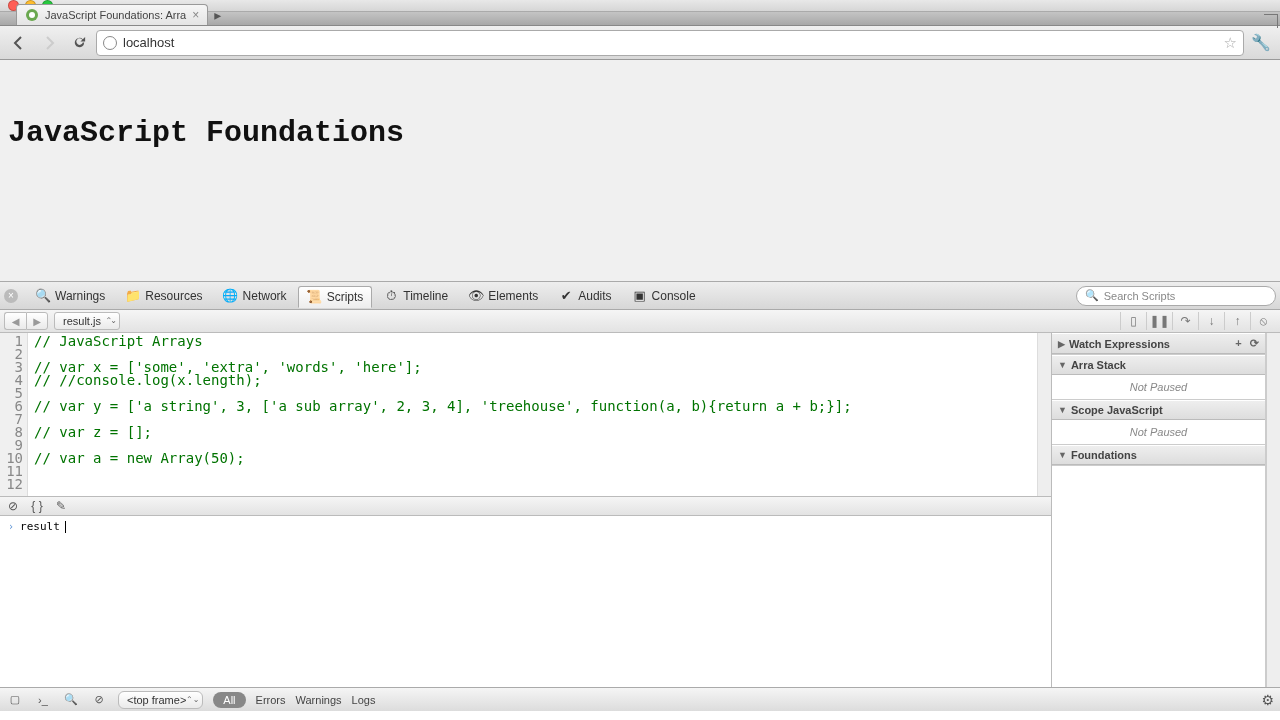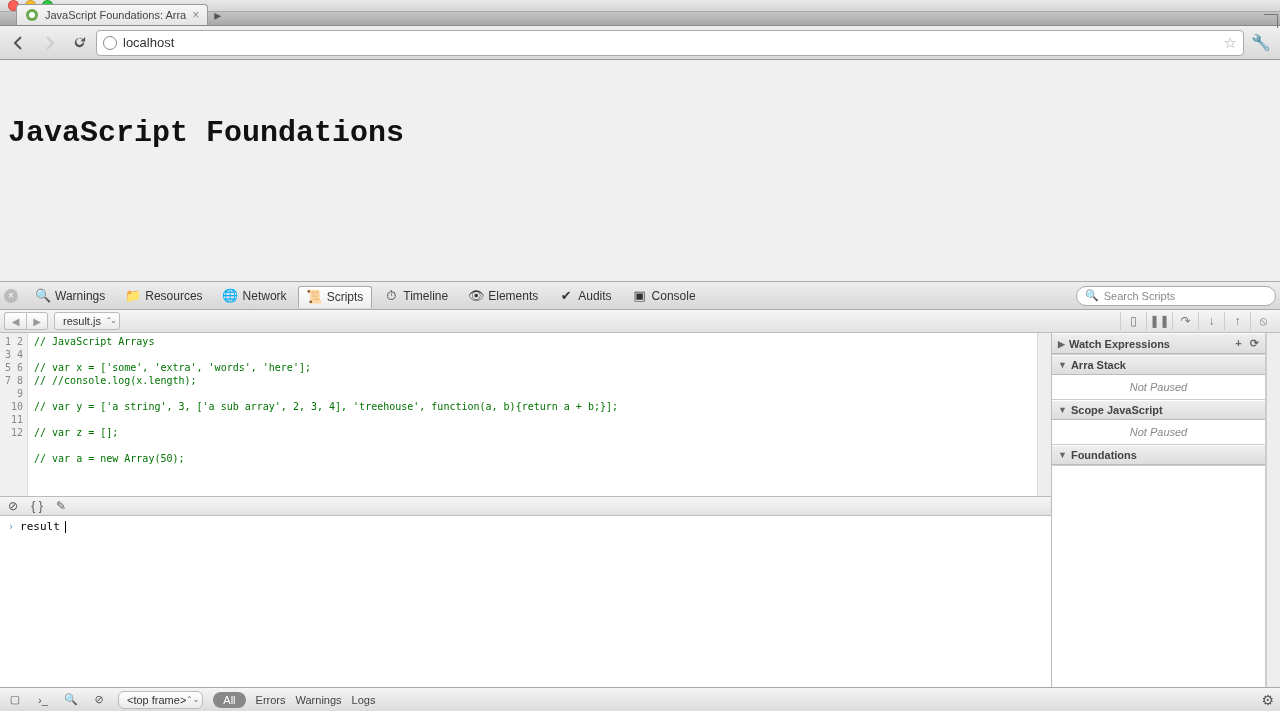--- a/index.html
+++ b/index.html
@@ -49,21 +49,21 @@
 .sub-nav.left { border-radius: 3px 0 0 3px; border-right: none; }
 .sub-nav.right { border-radius: 0 3px 3px 0; }
 .file-select { margin-left: 6px; height: 18px; border: 1px solid #bbb; background: linear-gradient(#fff,#eaeaea); border-radius: 3px; display: flex; align-items: center; padding: 0 18px 0 8px; font-size: 11px; color: #333; position: relative; }
 .file-select::after { content: "⌃⌄"; position: absolute; right: 4px; font-size: 8px; line-height: 8px; color: #666; letter-spacing: -2px; }
 .dbg-controls { margin-left: auto; display: flex; gap: 0; }
 .dbg-btn { width: 26px; height: 18px; border-left: 1px solid #ccc; display: flex; align-items: center; justify-content: center; color: #777; font-size: 12px; }
 
 
 .dt-body { flex: 1; display: flex; min-height: 0; }
 .code-pane { flex: 1; display: flex; flex-direction: column; border-right: 1px solid #bbb; }
-.code-area { flex: 1; display: flex; overflow: hidden; font-family: Menlo, Monaco, monospace; font-size: 10px; line-height: 13px; background: #fff; position: relative; }
+.code-area { flex: 1; display: flex; overflow: hidden; font-family: Menlo, Monaco, monospace; font-size: 14px; line-height: 13px; background: #fff; position: relative; }
 .gutter { width: 28px; background: #f0f0f0; border-right: 1px solid #ddd; text-align: right; padding: 2px 4px 0 0; color: #888; }
 .code { padding: 2px 0 0 6px; white-space: pre; color: #007300; }
 .code-scroll-v { position: absolute; right: 0; top: 0; width: 14px; height: 100%; background: #eee; border-left: 1px solid #ddd; }
 
 .code-toolbar { height: 20px; background: linear-gradient(#f5f5f5,#e3e3e3); border-top: 1px solid #bbb; border-bottom: 1px solid #bbb; display: flex; align-items: center; padding: 0 6px; gap: 10px; }
 .ct-icon { width: 14px; height: 14px; color: #555; display: flex; align-items: center; justify-content: center; font-size: 12px; }
 
 .console-area { flex: 1; background: #fff; padding: 4px 8px; font-family: Menlo, Monaco, monospace; font-size: 11px; }
 .console-line { display: flex; align-items: center; gap: 6px; }
 .console-prompt { color: #5a91d4; font-size: 10px; }

